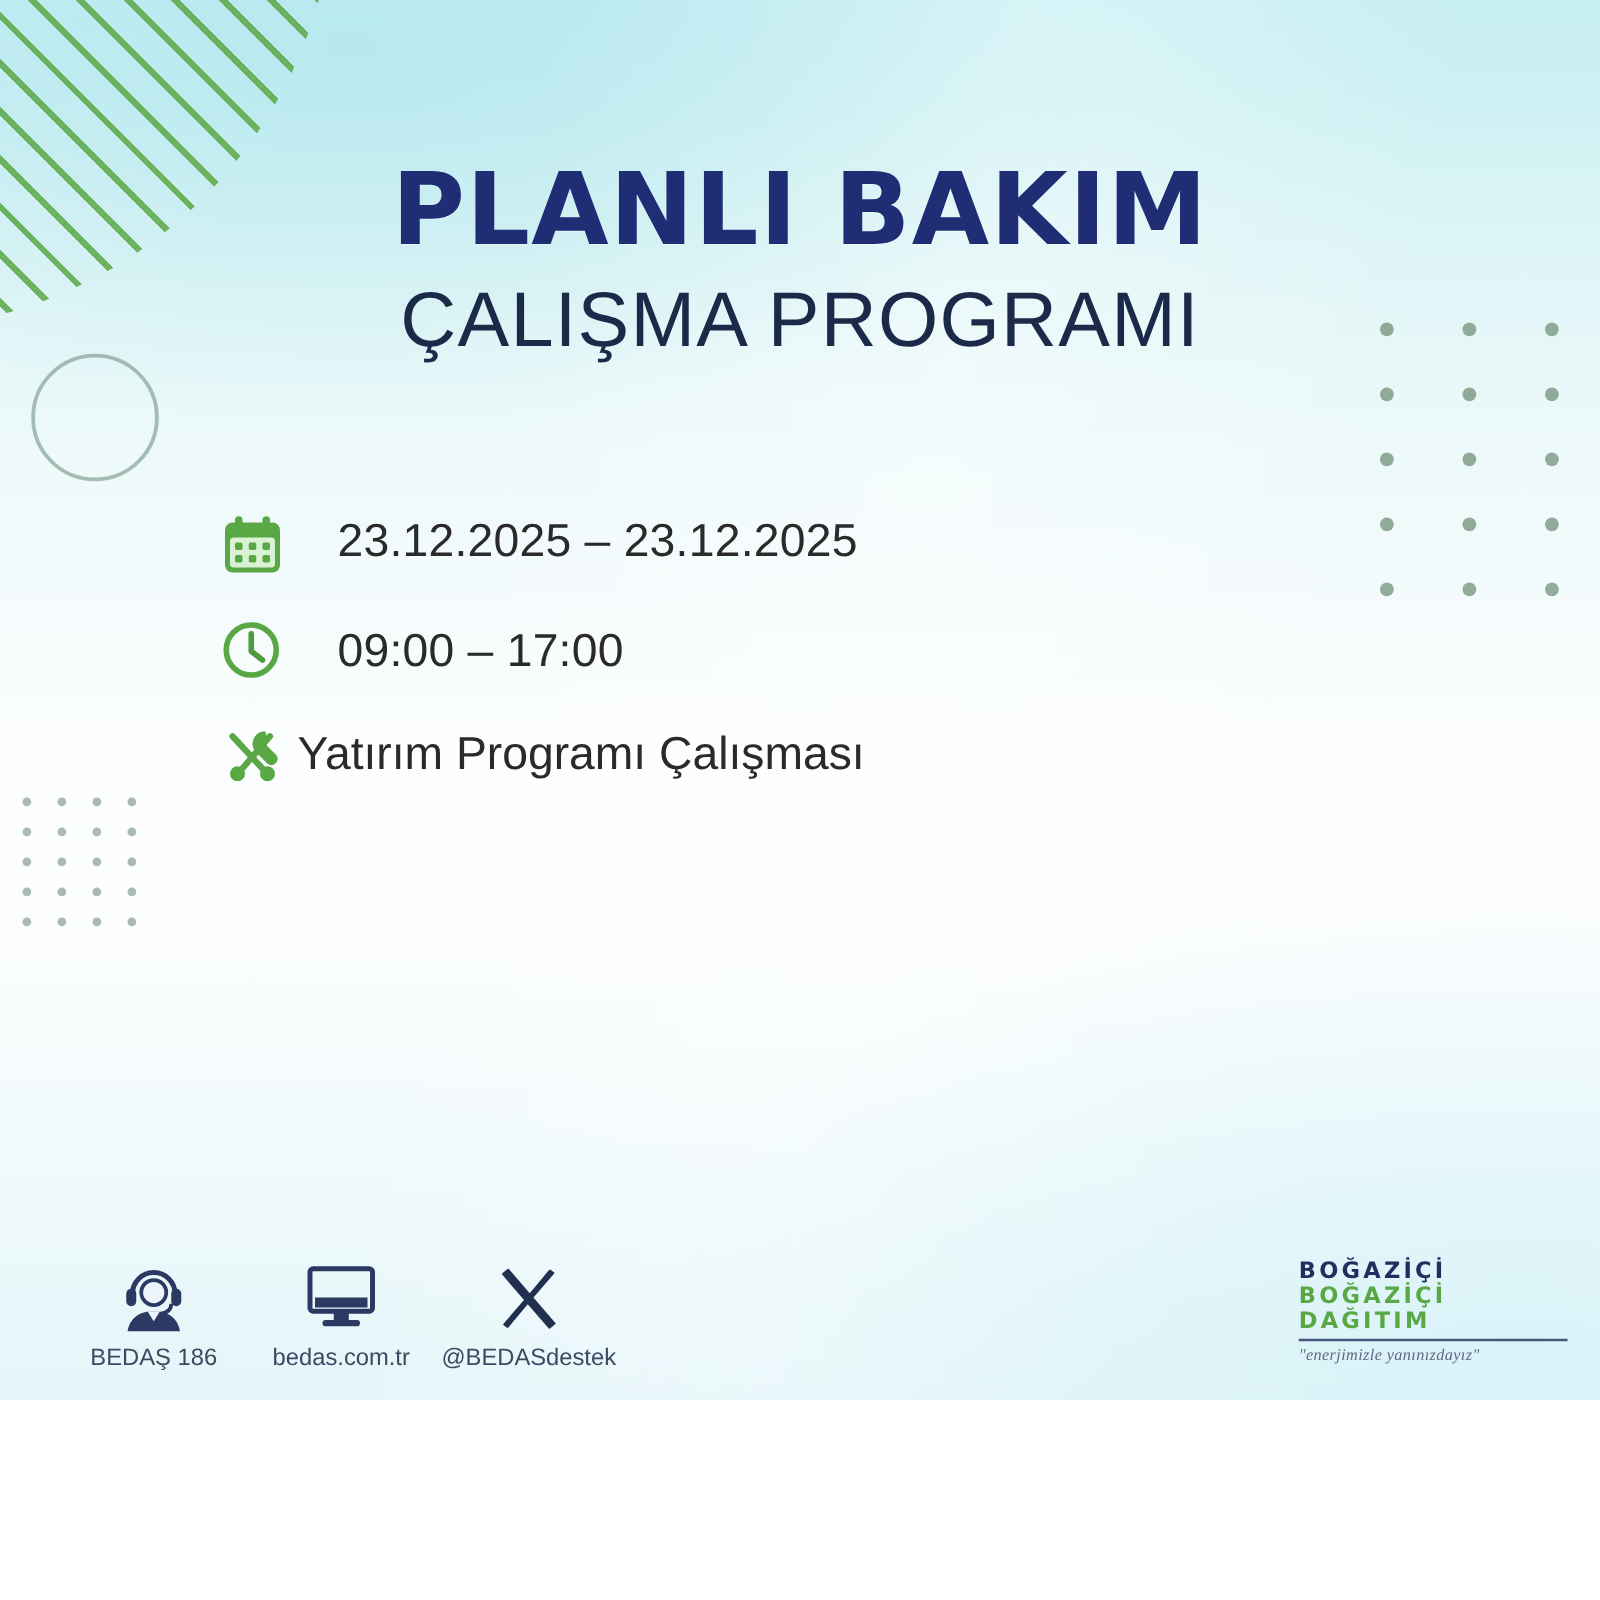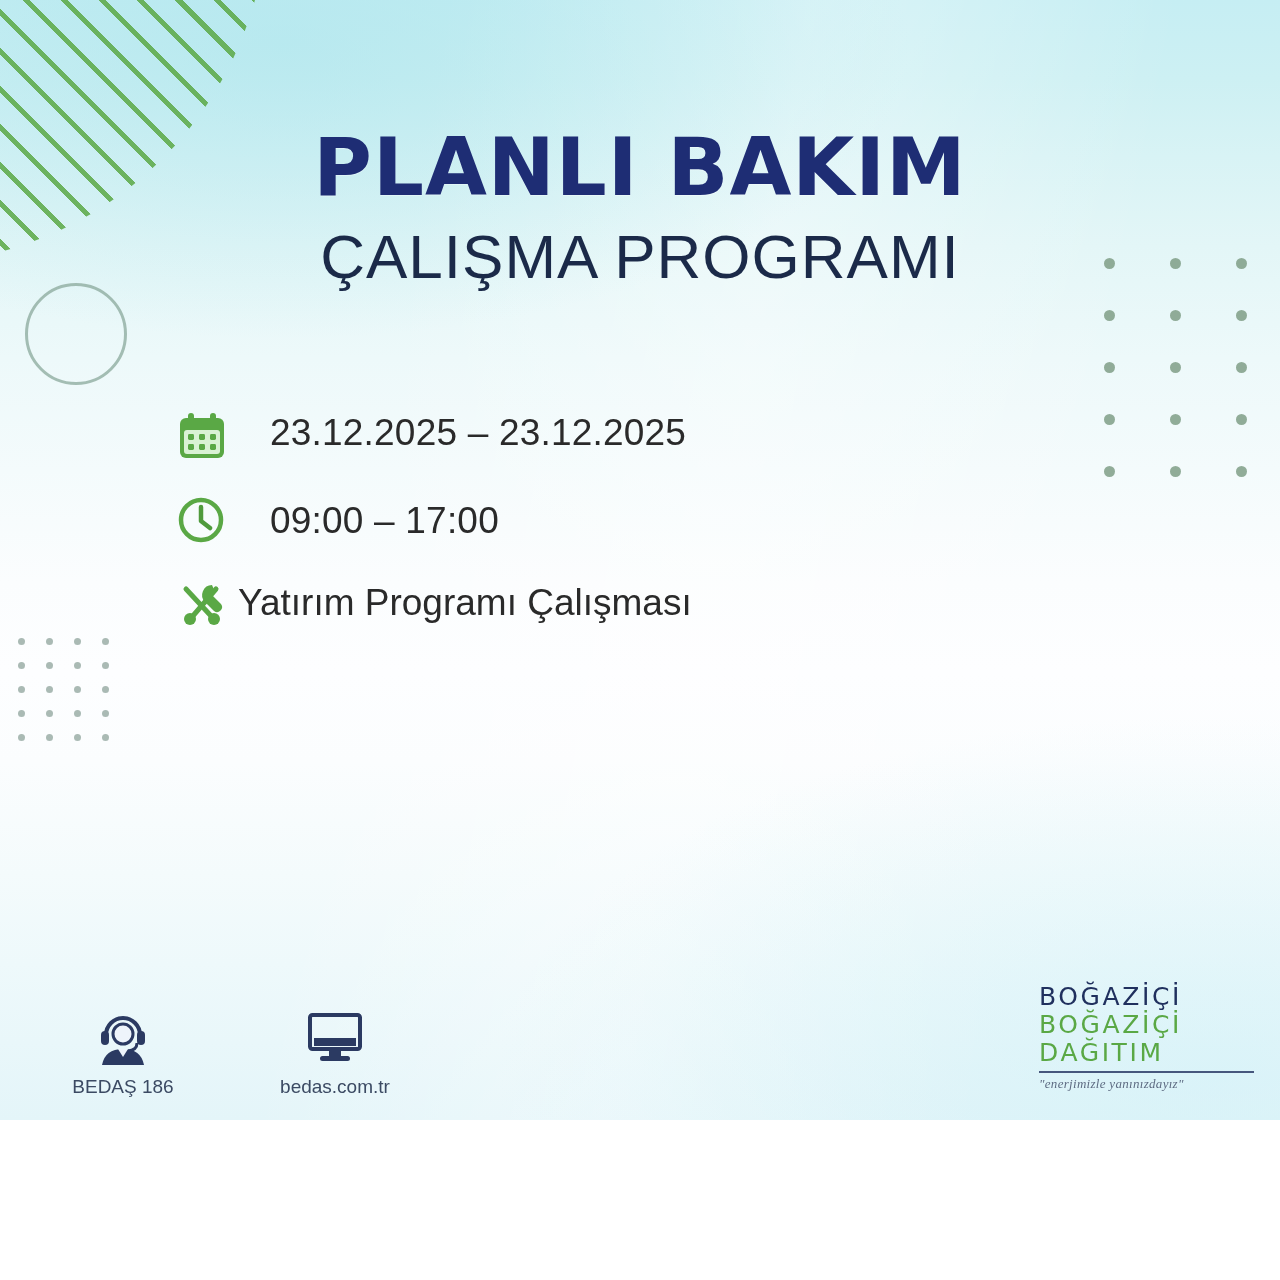--- a/index.html
+++ b/index.html
@@ -172,21 +172,20 @@
   }
   .row-time .ico { height: 56px; }
 
   
   .footer {
     position: absolute;
     left: 48px;
     bottom: 22px;
     display: flex;
     align-items: flex-start;
-    gap: 62px;
   }
   .fitem {
     display: flex;
     flex-direction: column;
     align-items: center;
     width: 150px;
   }
   .fitem .fico {
     height: 62px;
     display: flex;
@@ -204,22 +203,22 @@
   
   .brand {
     position: absolute;
     right: 26px;
     bottom: 28px;
     text-align: left;
     width: 215px;
   }
   .brand .l1, .brand .l2, .brand .l3 {
     font-family: "DejaVu Sans", sans-serif;
-    font-weight: 400;
-    font-size: 25px;
+    font-weight: 700;
+    font-size: 18px;
     letter-spacing: 2.6px;
     line-height: 1.12;
   }
   .brand .l1 { color: #20305e; }
   .brand .l2 { color: #5aa845; }
   .brand .l3 { color: #5aa845; }
   .brand .rule {
     height: 2px;
     background: #20305e;
     margin: 4px 0 3px 0;
@@ -363,20 +362,33 @@
         <svg width="62" height="58" viewBox="0 0 62 58" aria-hidden="true">
           <rect x="6" y="6" width="50" height="34" rx="2.5" fill="none" stroke="#2b3a62" stroke-width="4"></rect>
           <rect x="10" y="29" width="42" height="8" fill="#2b3a62"></rect>
           <rect x="25" y="41" width="12" height="7" fill="#2b3a62"></rect>
           <rect x="16" y="47" width="30" height="5" rx="2.5" fill="#2b3a62"></rect>
         </svg>
       </div>
       <div class="flabel">bedas.com.tr</div>
     </div>
 
+    <div class="fitem">
+      <div class="fico">
+        <svg width="58" height="56" viewBox="0 0 58 56" aria-hidden="true">
+          <g stroke="#20304e" stroke-width="4.5" stroke-linecap="butt">
+            <path d="M10 6 L48 50"></path>
+            <path d="M48 6 L10 50"></path>
+          </g>
+          <path d="M10 6 L48 50" stroke="#20304e" stroke-width="7" stroke-linecap="butt" fill="none"></path>
+          <path d="M47 6 L11 50" stroke="#20304e" stroke-width="4" fill="none"></path>
+        </svg>
+      </div>
+      <div class="flabel">@BEDASdestek</div>
+    </div>
 
   </div>
 
   <div class="brand">
     <div class="l1">BOĞAZİÇİ</div>
     <div class="l2">BOĞAZİÇİ</div>
     <div class="l3">DAĞITIM</div>
     <div class="rule"></div>
     <div class="tag">"enerjimizle yanınızdayız"</div>
   </div>

